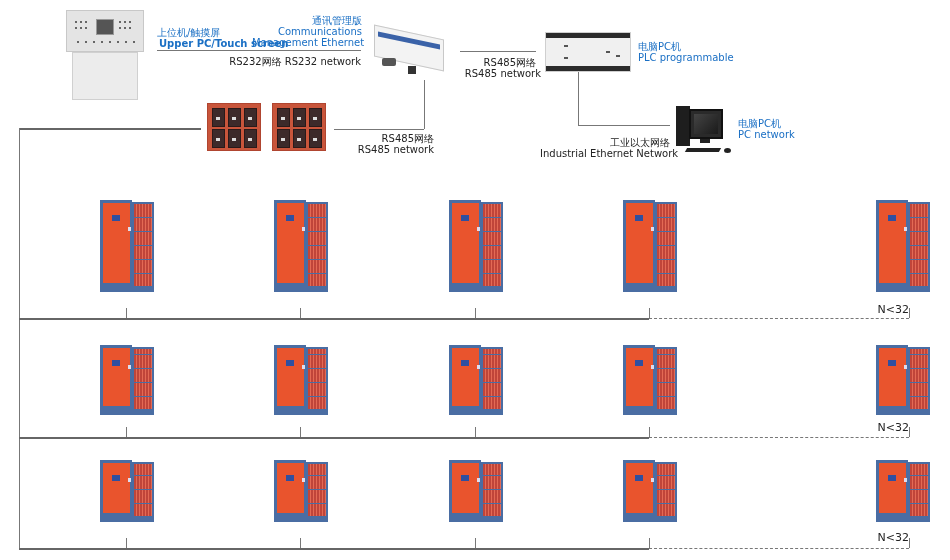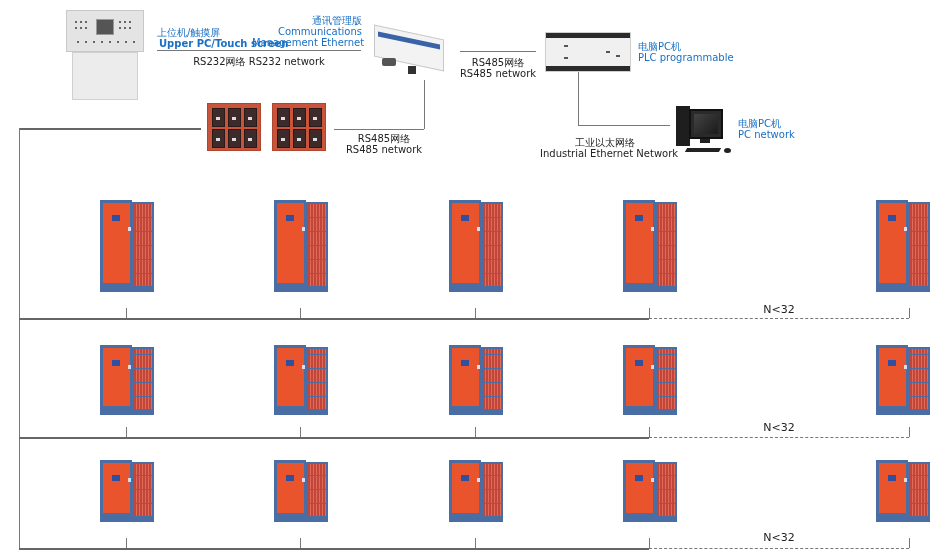--- a/index.html
+++ b/index.html
@@ -1,20 +1,20 @@
 <!DOCTYPE html>
 <html><head>
 <meta charset="utf-8">
 <style>
   html, body { margin: 0; padding: 0; background: #ffffff; }
   body { width: 950px; height: 560px; position: relative; overflow: hidden;
          font-family: "DejaVu Sans", "Liberation Sans", sans-serif; }
   .lbl { position: absolute; font-size: 10px; line-height: 11px; color: #222; white-space: nowrap; }
   .blue { color: #1a6fc4; }
-  .center { text-align: center; }
+  .center { text-align: right; }
   .right { text-align: right; }
   .hline { position: absolute; height: 0; border-top: 1px solid #777; }
   .vline { position: absolute; width: 0; border-left: 1px solid #777; }
   .dline { position: absolute; height: 0; border-top: 1px dashed #777; }
   .thick { border-top-width: 2px; border-color: #666; }
 
   
   .console { position: absolute; }
   .console .top { position: absolute; left: 0; top: 0; width: 76px; height: 40px; background: #e4e4e4; border: 1px solid #c8c8c8; }
   .console .screen { position: absolute; left: 29px; top: 8px; width: 16px; height: 14px; background: #555; border: 1px solid #999; }

